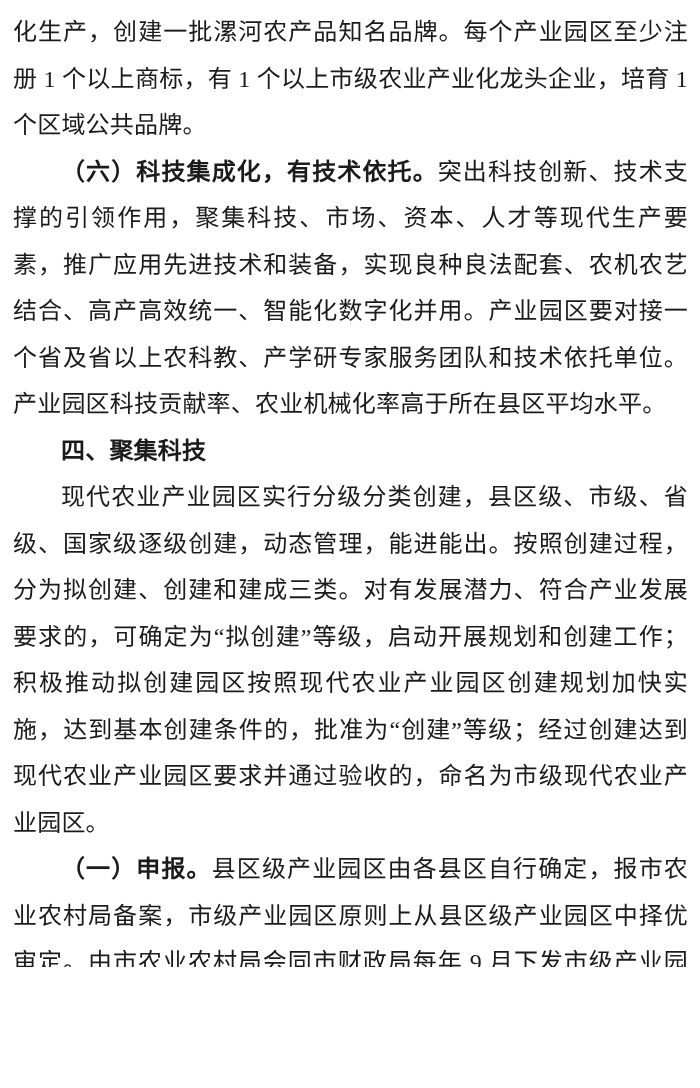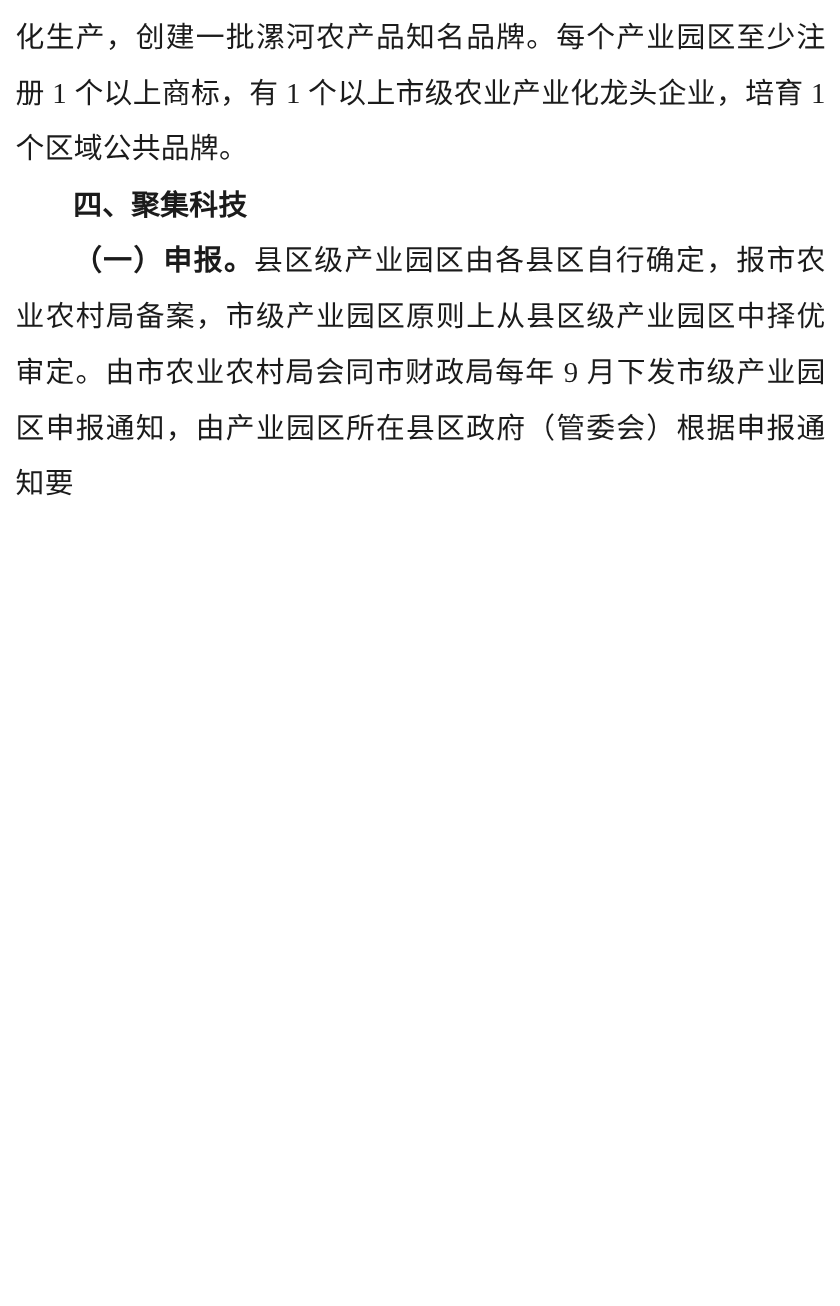--- a/index.html
+++ b/index.html
@@ -55,23 +55,29 @@
 </head>
 <body>
 
 <div class="page">
   <main class="content">
 
     <p class="para continuation">
       <span>化生产，创建一批漯河农产品知名品牌。每个产业园区至少注册 1 个以上商标，有 1 个以上市级农业产业化龙头企业，培育 1 个区域公共品牌。</span>
     </p>
 
+    <p class="para">
+      <span class="para-lead">（六）科技集成化，有技术依托。</span><span>突出科技创新、技术支撑的引领作用，聚集科技、市场、资本、人才等现代生产要素，推广应用先进技术和装备，实现良种良法配套、农机农艺结合、高产高效统一、智能化数字化并用。产业园区要对接一个省及省以上农科教、产学研专家服务团队和技术依托单位。产业园区科技贡献率、农业机械化率高于所在县区平均水平。</span>
+    </p>
 
     <h2 class="section-heading">四、聚集科技</h2>
 
+    <p class="para">
+      <span>现代农业产业园区实行分级分类创建，县区级、市级、省级、国家级逐级创建，动态管理，能进能出。按照创建过程，分为拟创建、创建和建成三类。对有发展潜力、符合产业发展要求的，可确定为“拟创建”等级，启动开展规划和创建工作；积极推动拟创建园区按照现代农业产业园区创建规划加快实施，达到基本创建条件的，批准为“创建”等级；经过创建达到现代农业产业园区要求并通过验收的，命名为市级现代农业产业园区。</span>
+    </p>
 
     <p class="para">
       <span class="para-lead">（一）申报。</span><span>县区级产业园区由各县区自行确定，报市农业农村局备案，市级产业园区原则上从县区级产业园区中择优审定。由市农业农村局会同市财政局每年 9 月下发市级产业园区申报通知，由产业园区所在县区政府（管委会）根据申报通知要</span>
     </p>
 
   </main>
 
   <footer class="page-footer">
     <span>— 6 —</span>
   </footer>

